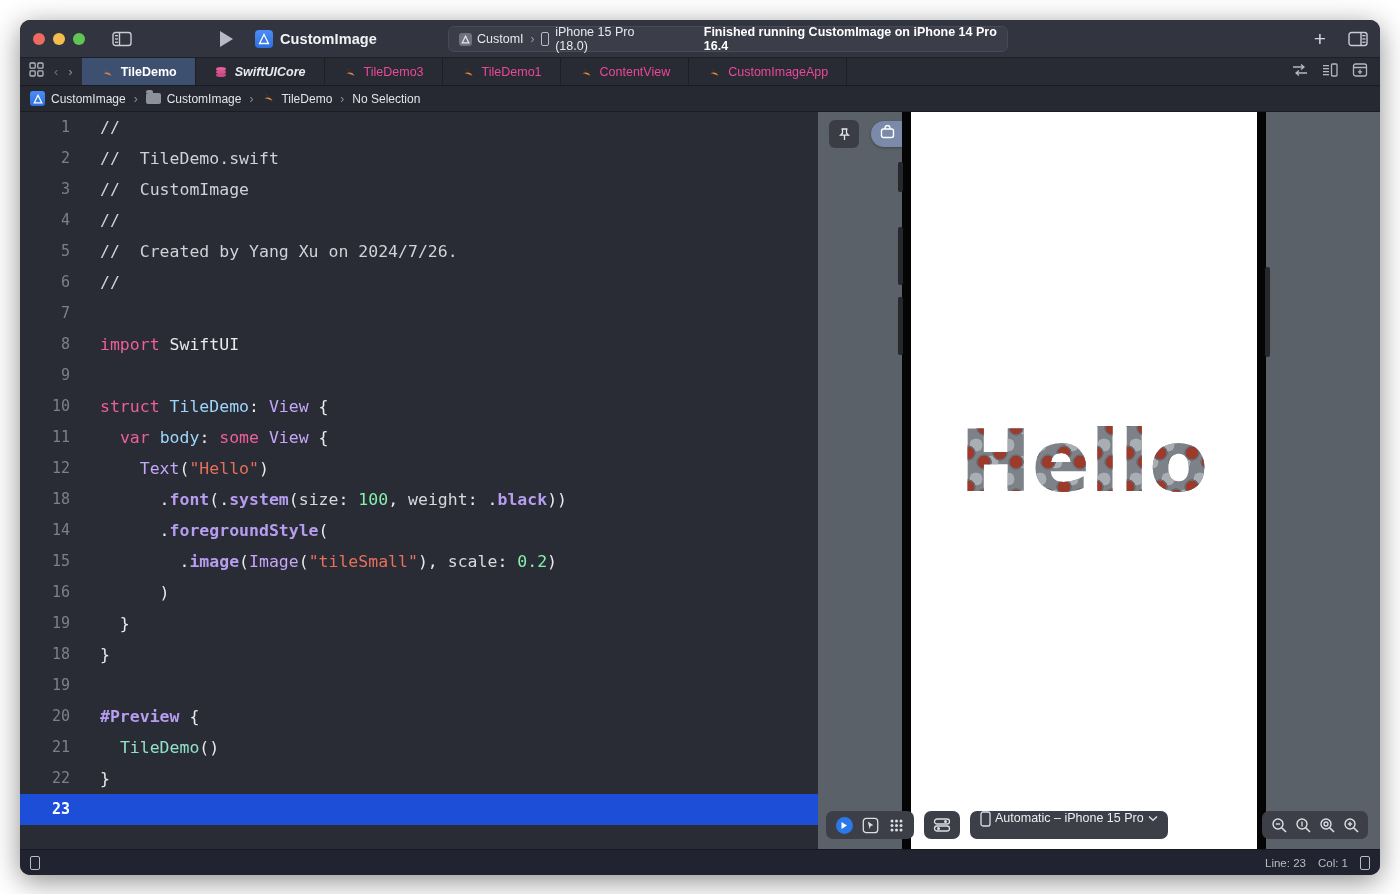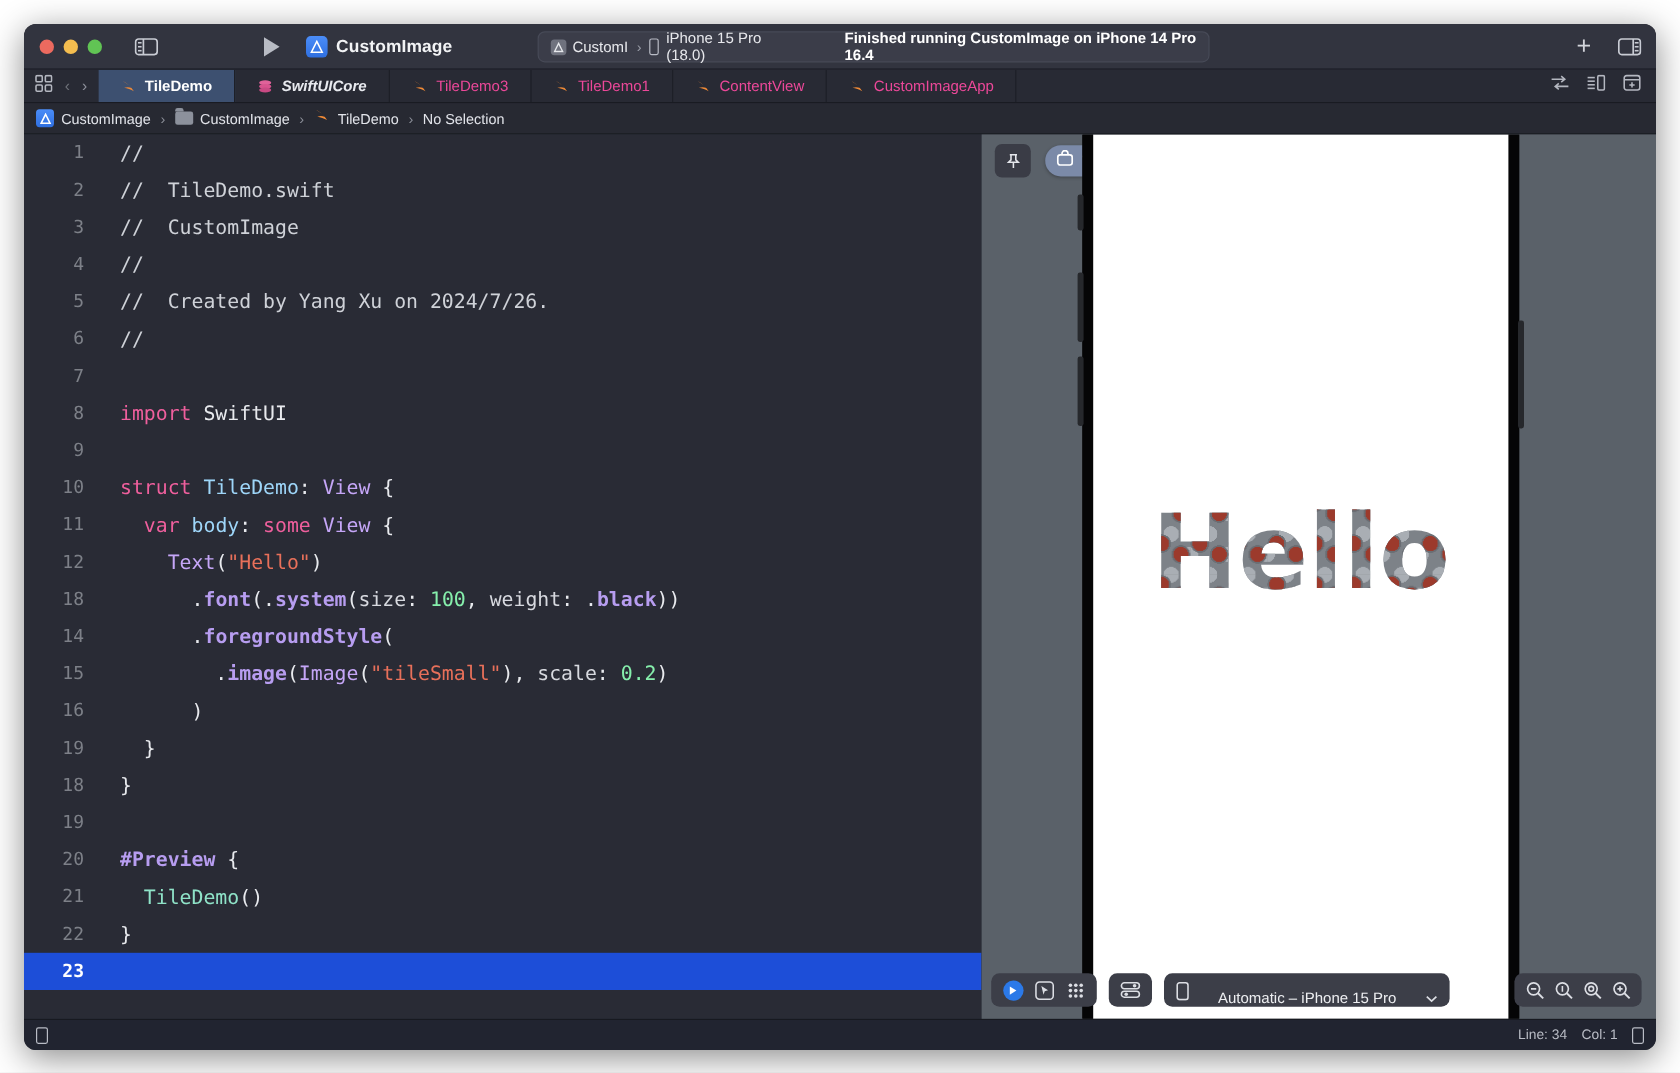--- a/index.html
+++ b/index.html
@@ -224,21 +224,21 @@
     background: #3c3e48; border-radius: 7px; height: 28px;
     display: flex; align-items: center; gap: 6px; padding: 0 8px;
   }
   .pbtn { width: 20px; height: 20px; display:flex;align-items:center;justify-content:center; }
   .play-circ {
     width: 17px; height: 17px; border-radius: 50%; background: #2b79e8;
     display:flex;align-items:center;justify-content:center;
   }
   .dev-select {
     background: #3c3e48; border-radius: 7px; height: 28px;
-    display: flex; align-items: flex-end; gap: 24px; padding: 0 10px;
+    display: flex; align-items: flex-start; gap: 4px; padding: 0 10px;
   }
   .dev-select .dv { color: #edeef1; font-size: 12.5px; }
   .zoomgroup {
     position: absolute; right: 12px; bottom: 10px; z-index: 5;
     background: #3c3e48; border-radius: 7px; height: 28px;
     display: flex; align-items: center; gap: 4px; padding: 0 7px;
   }
 
   
   .statusbar {
@@ -723,18 +723,18 @@
             <line x1="7" y1="4.8" x2="7" y2="9.2" stroke="#dcdee4" stroke-width="1.4"></line>
           </svg>
         </span>
       </div>
     </div>
   </div>
 
   <div class="statusbar">
     <span class="mini-dev"></span>
     <div class="sb-right">
-      <span class="sb-txt">Line: 34</span>
+      <span class="sb-txt">Line: 23</span>
       <span class="sb-txt">Col: 1</span>
       <span class="mini-dev"></span>
     </div>
   </div>
 </div>
 
 </body></html>

